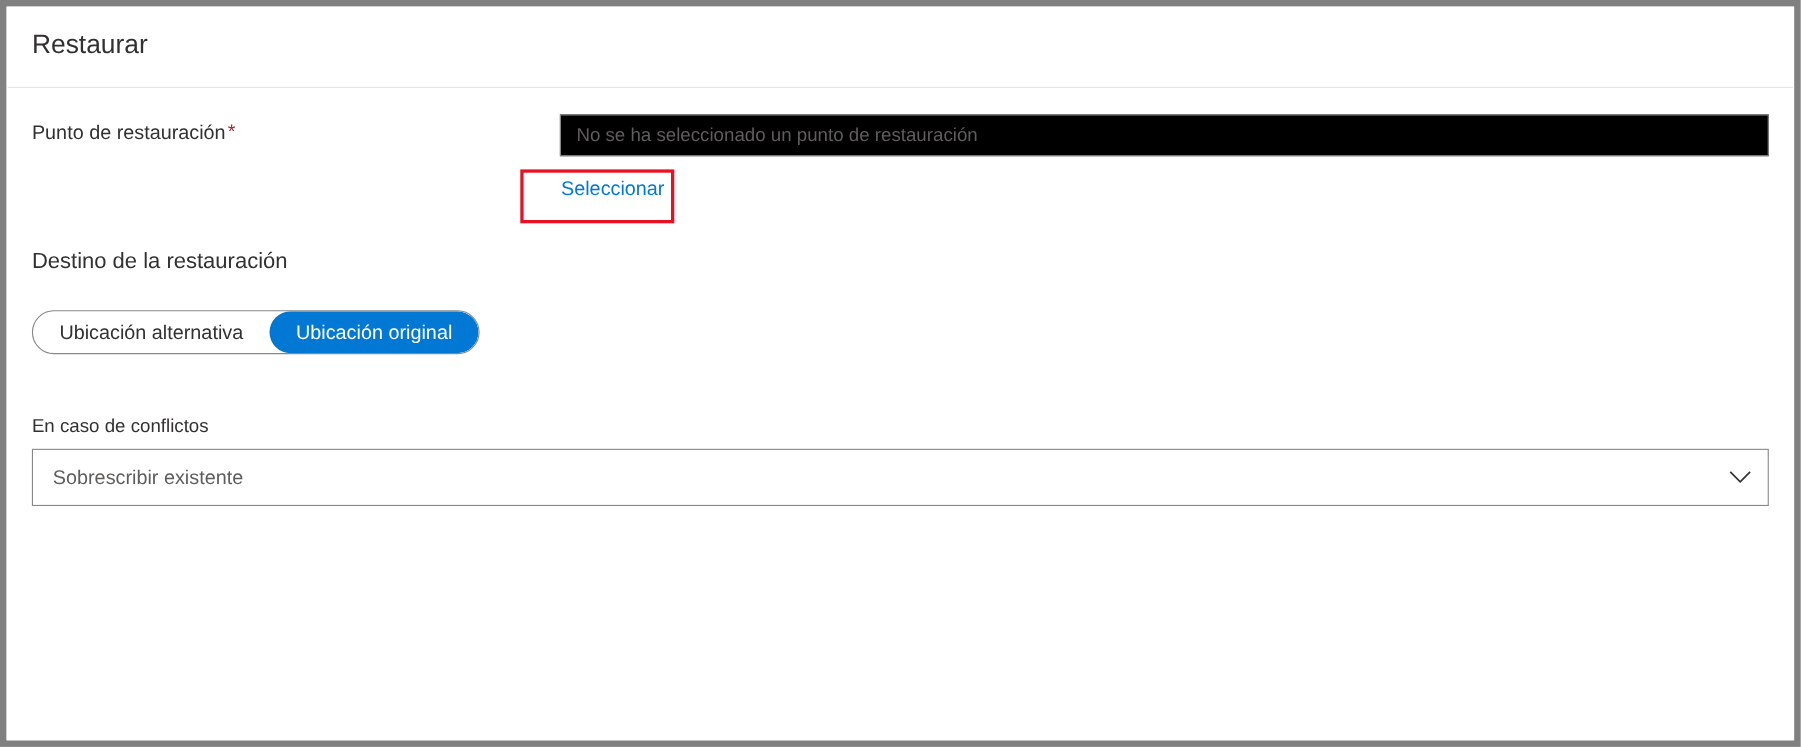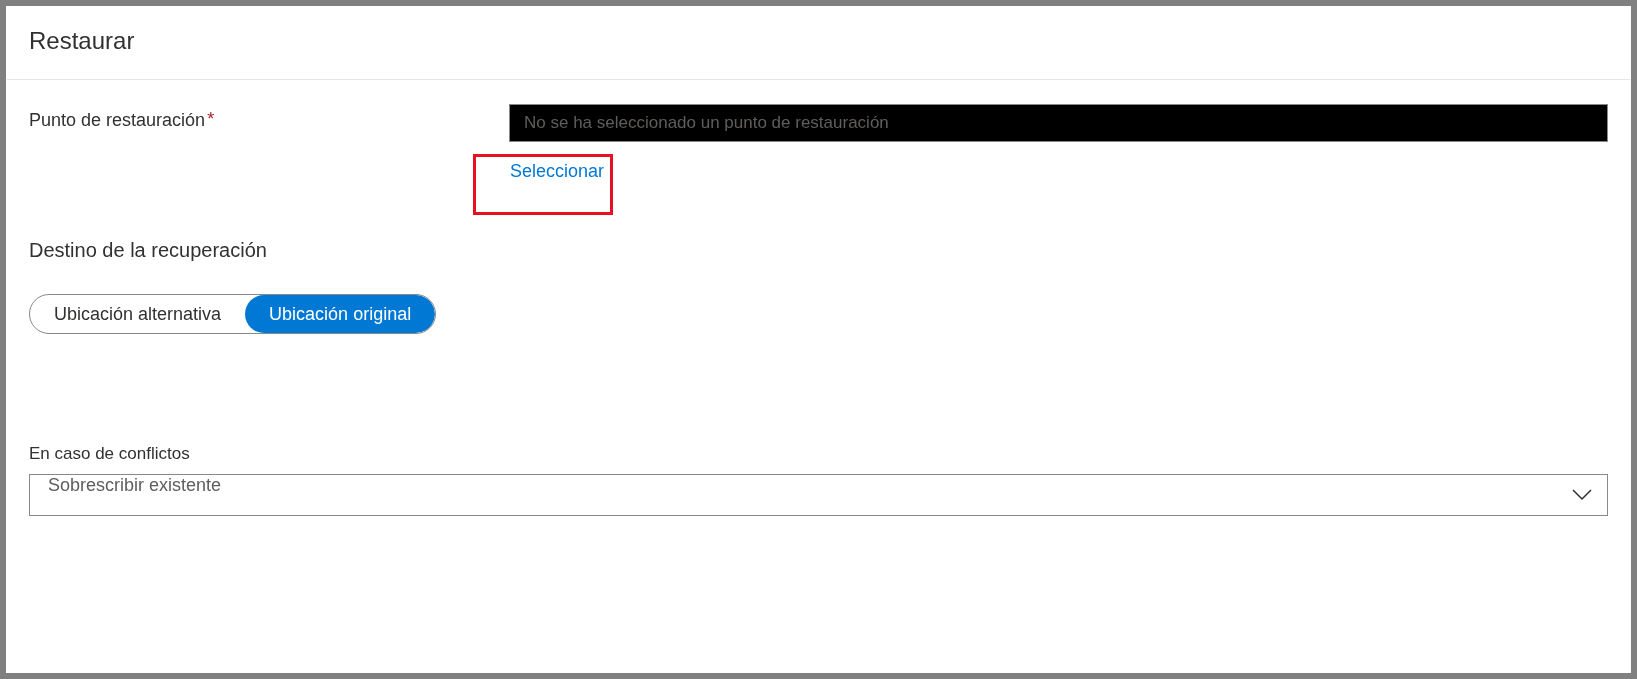--- a/index.html
+++ b/index.html
@@ -60,21 +60,21 @@
       font-size: 17px;
       color: #605e5c;
       background: #000000;
       font-family: inherit;
     }
     .text-input::placeholder { color: #605e5c; }
     .link-wrap {
       margin-top: 12px;
       display: inline-block;
       border: 3px solid #e81123;
-      padding: 4px 6px 30px 34px;
+      padding: 4px 6px 18px 34px;
       margin-left: -36px;
       text-align: right;
     }
     .link {
       color: #0078d4;
       font-size: 18px;
       text-decoration: none;
       cursor: pointer;
     }
     .section-title {
@@ -102,35 +102,36 @@
       align-items: center;
     }
     .toggle-btn.selected {
       background: #0078d4;
       color: #ffffff;
       border-radius: 22px;
     }
     .field-label {
       font-size: 17px;
       color: #323130;
-      margin-top: 110px;
+      margin-top: 56px;
     }
     .select-wrap {
       position: relative;
       margin-top: 10px;
     }
     .select-box {
       width: 100%;
-      height: 42px;
+      height: 52px;
       border: 1px solid #8a8886;
       padding: 0 44px 0 18px;
       font-size: 18px;
       color: #605e5c;
       background: #ffffff;
       display: flex;
+      align-items: center;
       cursor: pointer;
     }
     .chevron {
       position: absolute;
       right: 16px;
       top: 50%;
       transform: translateY(-50%);
       pointer-events: none;
     }
     .chevron svg { display: block; }
@@ -150,21 +151,21 @@
         <span>Punto de restauración</span><span class="required">*</span>
       </div>
       <div class="field-col">
         <input type="text" class="text-input" placeholder="No se ha seleccionado un punto de restauración" style="">
         <div class="link-wrap">
           <a class="link">Seleccionar</a>
         </div>
       </div>
     </div>
 
-    <div class="section-title">Destino de la recuperación</div>
+    <div class="section-title">Destino de la restauración</div>
 
     <div class="toggle-group">
       <button class="toggle-btn">Ubicación alternativa</button>
       <button class="toggle-btn selected">Ubicación original</button>
     </div>
 
     <div class="field-label">En caso de conflictos</div>
 
     <div class="select-wrap">
       <div class="select-box">

